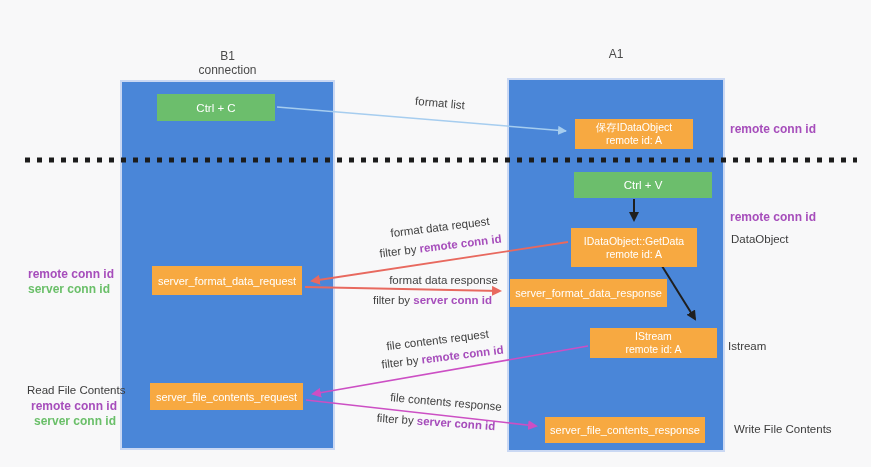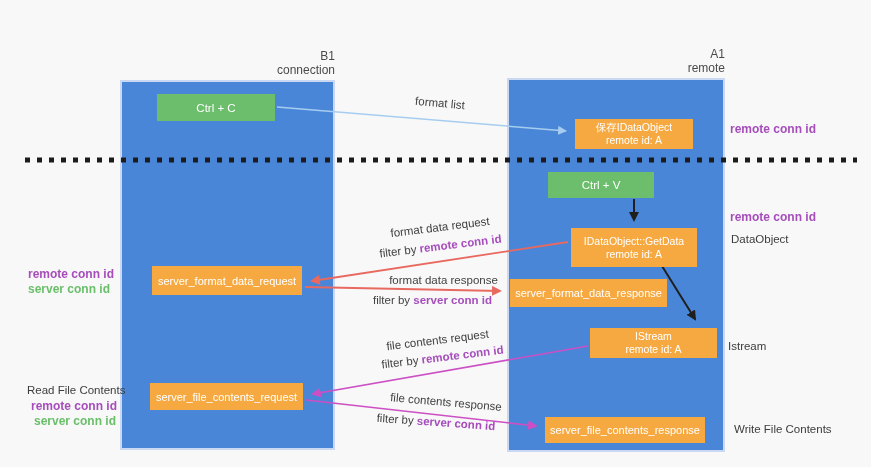--- a/index.html
+++ b/index.html
@@ -6,21 +6,21 @@
   .canvas {
     position:relative; width:871px; height:467px; overflow:hidden;
     font-family:"Liberation Sans", sans-serif; background:#f8f8f9;
   }
   .abs { position:absolute; }
   .title {
     left:0; top:7; width:871px; text-align:center;
     font-size:15px; line-height:20px; color:#3d3d3d;
   }
   .lane-header {
-    text-align:right; font-size:12px; line-height:14px; color:#4a4a4a;
+    text-align:center; font-size:12px; line-height:14px; color:#4a4a4a;
   }
   .lane {
     background:#4a86d8; border:2px solid #cad8f3; box-sizing:border-box;
   }
   .lane-left  { left:120px; top:80px; width:215px; height:370px; }
   .lane-right { left:507px; top:78px; width:218px; height:374px; }
   .overlay { left:0; top:0; width:871px; height:467px; pointer-events:none; }
   .box {
     display:flex; flex-direction:column; align-items:center; justify-content:center;
     color:#ffffff; text-align:right; box-sizing:border-box;
@@ -47,21 +47,20 @@
 
 <div class="canvas">
 
 
   <div class="abs lane-header" style="left:120px; top:49px; width:215px;">
     <div>B1</div>
     <div>connection</div>
   </div>
   <div class="abs lane-header" style="left:507px; top:47px; width:218px;">
     <div>A1</div>
-    <div>remote</div>
   </div>
 
   <div class="abs lane lane-left"></div>
   <div class="abs lane lane-right"></div>
 
   <svg class="abs overlay" viewBox="0 0 871 467">
     <defs>
       <marker id="mk-blue" markerUnits="userSpaceOnUse" markerWidth="10" markerHeight="10" refX="8" refY="4.5" orient="auto">
         <path d="M0,0 L9,4.5 L0,9 Z" fill="#a6cdef"></path>
       </marker>
@@ -87,21 +86,21 @@
 
   <div class="abs box box-green" style="left:157px; top:94px; width:118px; height:27px;">
     <span>Ctrl + C</span>
   </div>
 
   <div class="abs box box-orange" style="left:575px; top:119px; width:118px; height:30px;">
     <span class="l1">保存IDataObject</span>
     <span class="l2">remote id: A</span>
   </div>
 
-  <div class="abs box box-green" style="left:548px; top:172px; width:106px; height:26px;">
+  <div class="abs box box-green" style="left:574px; top:172px; width:138px; height:26px;">
     <span>Ctrl + V</span>
   </div>
 
   <div class="abs box box-orange" style="left:571px; top:228px; width:126px; height:39px;">
     <span class="l1">IDataObject::GetData</span>
     <span class="l2">remote id: A</span>
   </div>
 
   <div class="abs box box-orange box-1line" style="left:510px; top:279px; width:157px; height:28px;">
     <span>server_format_data_response</span>

